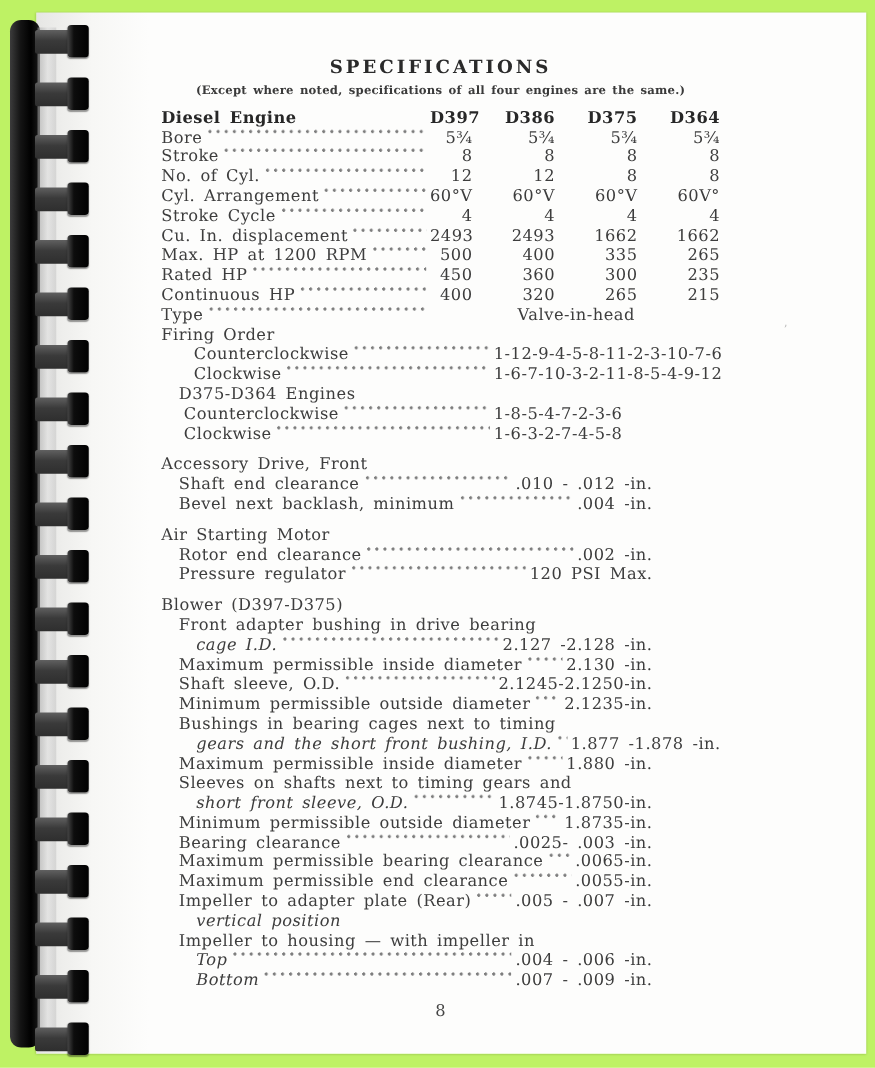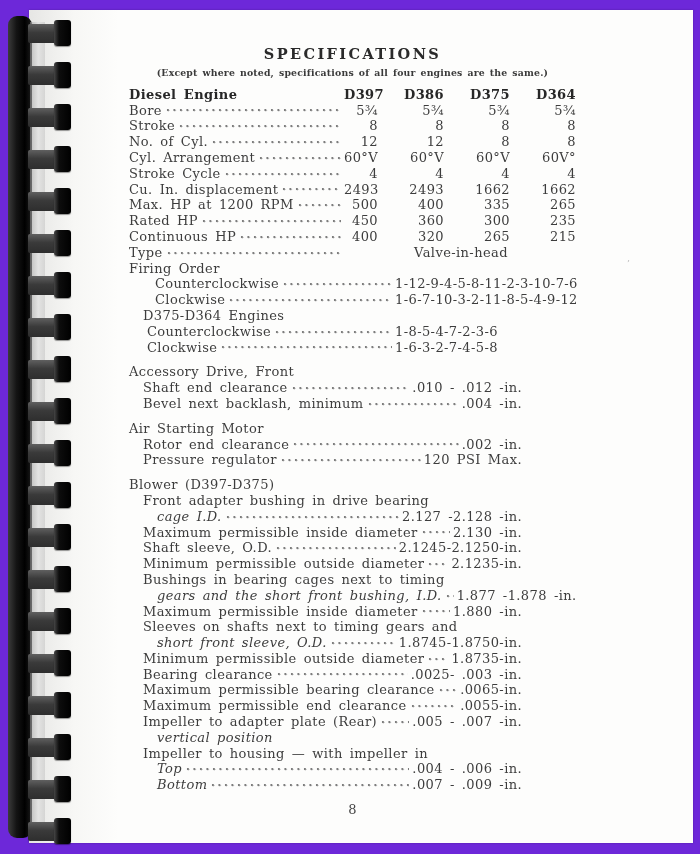--- a/index.html
+++ b/index.html
@@ -1,30 +1,30 @@
 <!DOCTYPE html>
 <html><head>
 <meta charset="utf-8">
 <style>
   html,body{margin:0;padding:0;}
-  #screen{position:relative;width:700px;height:854px;background:#6d28d9;overflow:hidden;
+  #screen{position:relative;width:700px;height:854px;background:#bef264;overflow:hidden;
           font-family:"DejaVu Serif","Liberation Serif",serif;}
   
   #page{position:absolute;left:29px;top:10px;right:7px;bottom:11px;
         background:linear-gradient(to right,#e6e6e4 0px,#f7f7f5 45px,#fdfdfc 90px,#fdfdfc 100%);
         box-shadow:0 0 2px rgba(0,0,0,.25);}
   #content{position:relative;padding:36px 0 0 100px;color:#3d3d3d;
            font-size:13px;line-height:15.8px;letter-spacing:.4px;word-spacing:2.5px;}
   .b{font-weight:bold;color:#272727;}
   .title{width:447px;text-align:center;font-weight:bold;color:#2a2a2a;
          font-size:14.5px;letter-spacing:2.4px;word-spacing:2px;}
   .subtitle{width:447px;text-align:center;font-weight:bold;color:#3a3a3a;
             font-size:9.3px;letter-spacing:.2px;word-spacing:1.5px;margin-top:5px;line-height:12px;}
   
-  .row{display:flex;align-items:flex-end;width:447px;white-space:nowrap;}
+  .row{display:flex;align-items:flex-start;width:447px;white-space:nowrap;}
   .row.narrow{width:393px;}
   .lbl{flex:none;}
   .leader{flex:1 1 auto;height:7px;margin:0 3px 3px 4px;min-width:8px;
           background-image:radial-gradient(circle at 2px 2.2px,#7d7d7d 1.05px,transparent 1.45px);
           background-size:6.5px 5px;background-repeat:repeat-x;}
   .val{flex:none;text-align:right;}
   .c{flex:none;width:66px;text-align:right;}
   .c1{width:34px;}
   .typeval{flex:none;width:230px;text-align:center;}
   .foval{flex:none;width:181px;text-align:left;}

